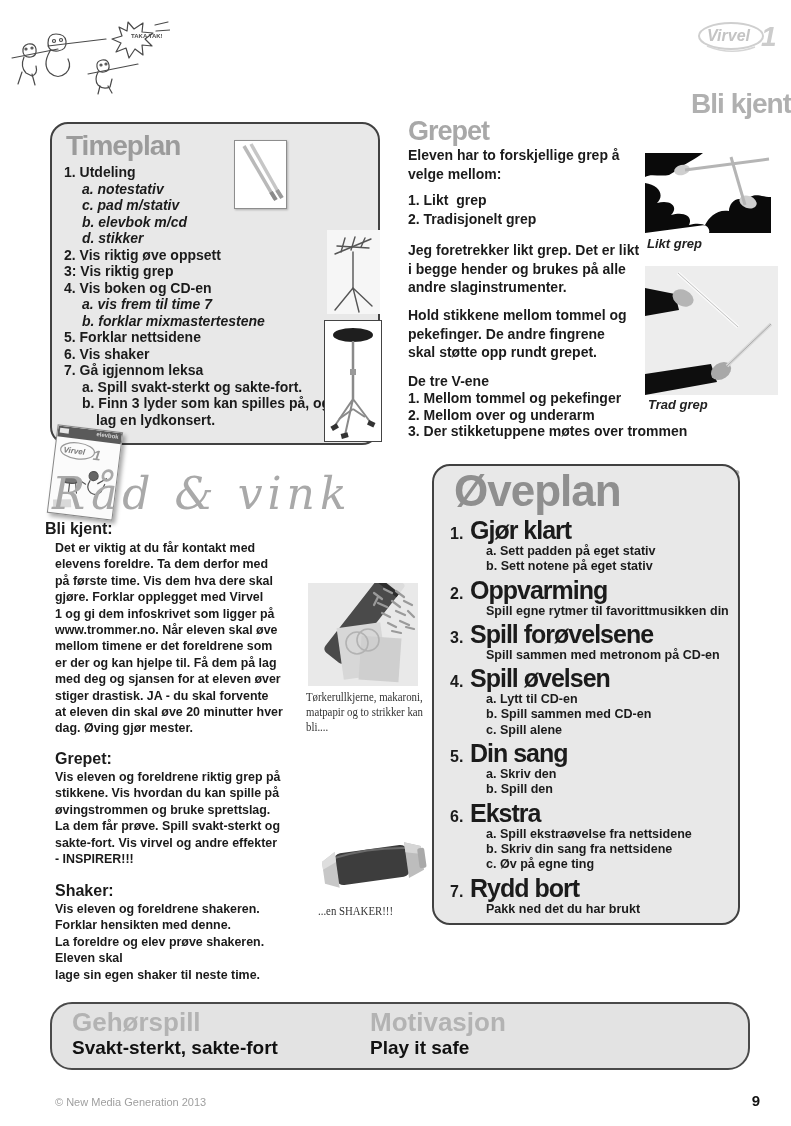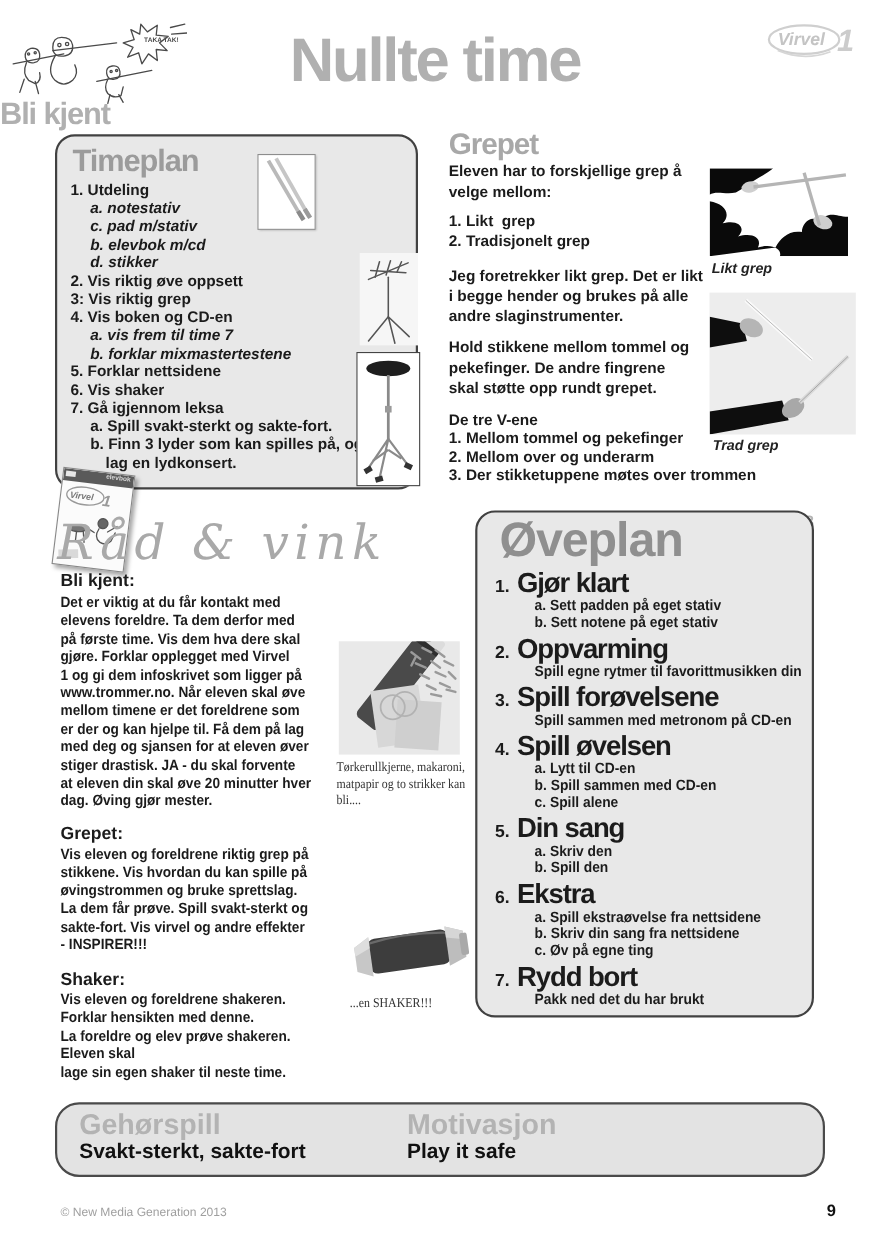--- a/index.html
+++ b/index.html
@@ -5,21 +5,21 @@
   html,body{margin:0;padding:0;background:#fff;}
   .page{position:relative;width:791px;height:1126px;background:#fff;overflow:hidden;
         font-family:"Liberation Sans",sans-serif;color:#1b1b1b;}
   .abs{position:absolute;}
   .pl{white-space:pre-line;}
   .pw{white-space:pre-wrap;}
 
   
   .main-title{left:0;right:0;top:26px;text-align:center;font-size:56px;font-weight:bold;
               color:#b0b0b0;letter-spacing:-2px;line-height:58px;}
-  .sub-title{left:0;right:0;top:88px;text-align:left;font-size:28px;font-weight:bold;
+  .sub-title{left:0;right:0;top:88px;text-align:right;font-size:28px;font-weight:bold;
              color:#b0b0b0;letter-spacing:-1px;}
   .cartoon{left:10px;top:12px;}
   .logo{left:693px;top:14px;}
 
   
   .gbox{background:#e8e8e8;border:2px solid #414141;border-radius:18px;box-sizing:border-box;}
   .timeplan{left:50px;top:122px;width:330px;height:323px;padding:4px 0 0 0;}
   .box-title{font-size:28px;font-weight:bold;color:#9b9b9b;margin:2px 0 2px 14px;letter-spacing:-1px;}
   .tp-line{font-size:14px;font-weight:bold;line-height:16.5px;}
   .l0{padding-left:12px;} .l1{padding-left:30px;} .l2{padding-left:44px;} .it{font-style:italic;}
@@ -93,21 +93,20 @@
       <circle cx="91" cy="53" r="1"></circle>
         <circle cx="96" cy="52" r="1"></circle>
       <path d="M88,60 q-4,8 0,13 q5,5 12,2 l2,-8"></path>
       <path d="M90,74 l-2,8 M98,74 l4,7"></path>
       <path d="M118,10 l6,7 9,-6 -1,9 11,1 -8,6 7,7 -10,-1 1,10 -8,-6 -6,9 -3,-10 -10,4 5,-9 -9,-4 10,-3 -3,-9 8,4 z"></path>
       <path d="M145,13 l13,-3 M146,19 l14,-1"></path>
     </g>
     <text x="121" y="26" font-size="6" font-weight="bold" fill="#4a4a4a">TAKA TAK!</text>
   </svg>
 
-  <div class="abs main-title">Nullte time</div>
   <div class="abs sub-title">Bli kjent</div>
 
   <svg class="abs logo" width="92" height="46" viewBox="0 0 92 46">
     <ellipse cx="38" cy="22" rx="32" ry="13" fill="none" stroke="#cfcfcf" stroke-width="2"></ellipse>
     <path d="M14,32 q24,10 48,1" fill="none" stroke="#d6d6d6" stroke-width="1.5"></path>
     <text x="14" y="27" font-size="16" font-style="italic" font-weight="bold" fill="#c4c4c4">Virvel</text>
     <text x="68" y="32" font-size="28" font-style="italic" font-weight="bold" fill="#cccccc">1</text>
   </svg>
 
   <div class="abs gbox timeplan">
@@ -225,21 +224,21 @@
       <ellipse cx="76" cy="105" rx="11" ry="8" fill="#a8a8a8" transform="rotate(-35 76 105)"></ellipse>
       <line x1="82" y1="100" x2="126" y2="58" stroke="#d8d8d8" stroke-width="3.5"></line>
       <line x1="82" y1="100" x2="126" y2="58" stroke="#9e9e9e" stroke-width="0.8"></line>
     </svg>
   </div>
   <div class="abs grep-cap" style="left:648px;top:397px;">Trad grep</div>
 
   <div class="abs tips-note">instrument-tips: side 78</div>
 
   <div class="abs rv-title">Råd &amp; vink</div>
-  <div class="abs rv-h" style="left:55px;top:520px;">Bli kjent:</div>
+  <div class="abs rv-h" style="left:45px;top:520px;">Bli kjent:</div>
   <div class="abs rv-p" style="left:55px;top:540px;">Det er viktig at du får kontakt med
 elevens foreldre. Ta dem derfor med
 på første time. Vis dem hva dere skal
 gjøre. Forklar opplegget med Virvel
 1 og gi dem infoskrivet som ligger på
 www.trommer.no. Når eleven skal øve
 mellom timene er det foreldrene som
 er der og kan hjelpe til. Få dem på lag
 med deg og sjansen for at eleven øver
 stiger drastisk. JA - du skal forvente

